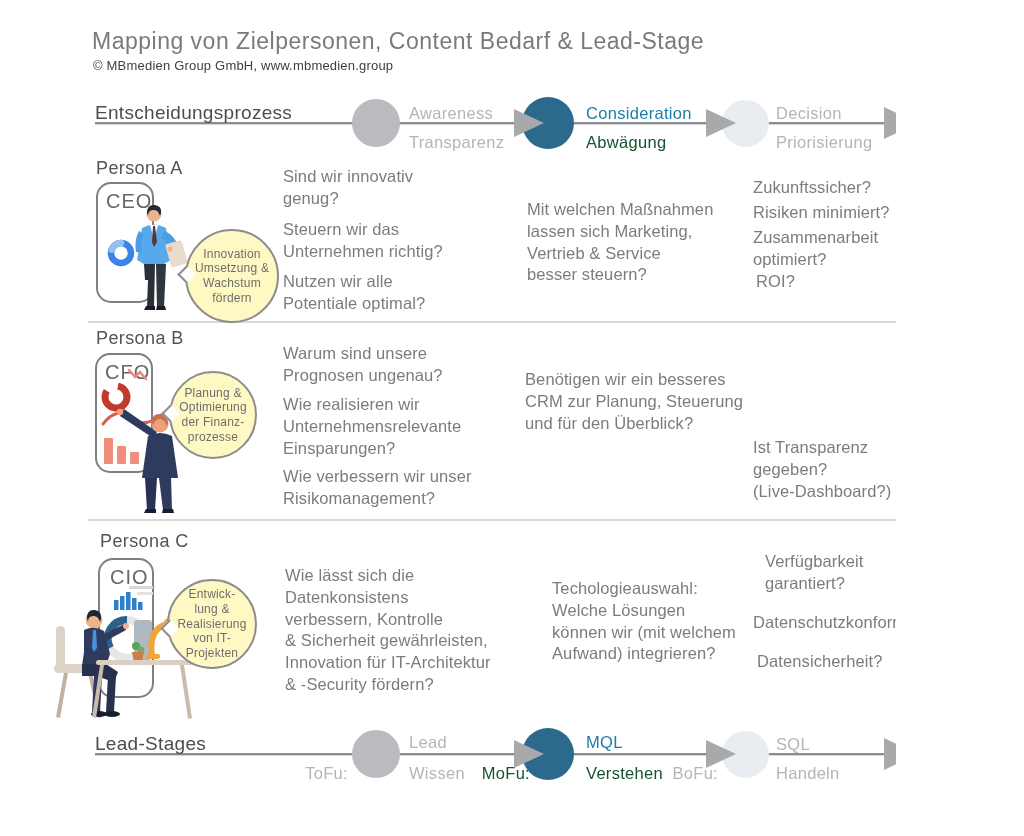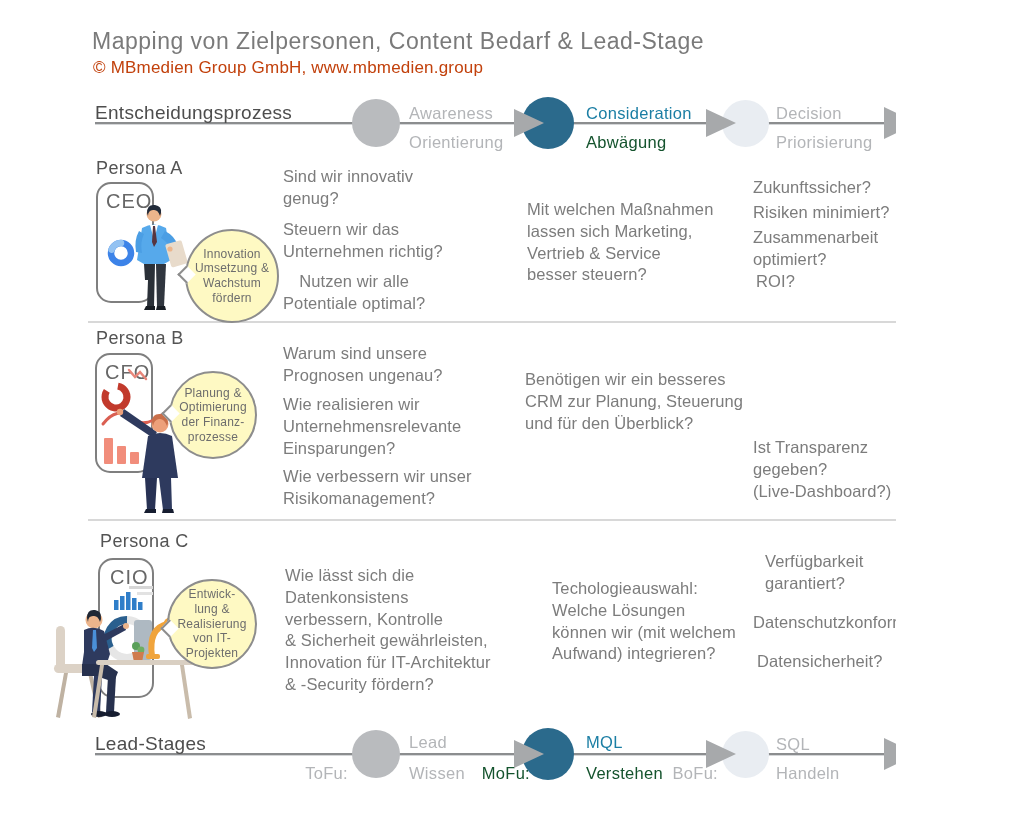--- a/index.html
+++ b/index.html
@@ -3,21 +3,21 @@
 <meta charset="utf-8">
 <style>
   * { margin:0; padding:0; box-sizing:border-box; }
   html,body { background:#fff; }
   .canvas { position:relative; width:896px; height:836px; background:#fff;
             font-family:"Liberation Sans", sans-serif; overflow:hidden; }
   .abs { position:absolute; }
 
   
   #t-title { left:92px; top:28px; font-size:23px; color:#7a7a7a; letter-spacing:.5px; }
-  #t-sub   { left:93px; top:58px; font-size:17px; color:#c2410c; letter-spacing:.2px; }
+  #t-sub   { left:93px; top:58px; font-size:13px; color:#404040; letter-spacing:.2px; }
 
   
   .axis-label { font-size:19px; color:#4d4d4d; letter-spacing:.3px; z-index:1; }
   #ep-label { left:95px; top:102px; }
   #ls-label { left:95px; top:733px; }
   .hline { height:3px; background:linear-gradient(to bottom,#8b8d8f 0,#8b8d8f 2px,#d4d6d8 2px,#d4d6d8 3px); z-index:0; }
   #ep-line { left:95px; top:122px; width:789px; }
   #ls-line { left:95px; top:753px; width:789px; }
 
   .arrowhead { width:0; height:0; border-top:14px solid transparent; border-bottom:14px solid transparent;
@@ -61,21 +61,21 @@
   #pa-card { left:96px; top:182px; width:58px; height:121px; }
   #pb-card { left:95px; top:353px; width:58px; height:120px; }
   #pc-card { left:98px; top:558px; width:56px; height:140px; }
   .role { font-size:20px; color:#676767; letter-spacing:1px; z-index:2; }
   #pa-role { left:106px; top:190px; }
   #pb-role { left:105px; top:361px; }
   #pc-role { left:110px; top:566px; }
 
   
   .q { font-size:16.5px; line-height:1.32; color:#7c7c7c; white-space:pre-line; letter-spacing:.1px; z-index:1; }
-  #pa-a1 { left:283px; top:166px; } #pa-a2 { left:283px; top:219px; } #pa-a3 { left:283px; top:271px;text-align:center; }
+  #pa-a1 { left:283px; top:166px; } #pa-a2 { left:283px; top:219px; } #pa-a3 { left:283px; top:271px; }
   #pa-c1 { left:527px; top:199px; }
   #pa-d1 { left:753px; top:177px; } #pa-d2 { left:753px; top:202px; }
   #pa-d3 { left:753px; top:227px; } #pa-d4 { left:756px; top:271px; }
   #pb-a1 { left:283px; top:343px; } #pb-a2 { left:283px; top:394px; } #pb-a3 { left:283px; top:466px; }
   #pb-c1 { left:525px; top:369px; }
   #pb-d1 { left:753px; top:359px; } #pb-d2 { left:753px; top:437px; }
   #pc-a1 { left:285px; top:565px; }
   #pc-c1 { left:525px; top:578px;margin-left:27px; }
   #pc-d1 { left:753px; top:551px;margin-left:12px; } #pc-d2 { left:753px; top:612px; } #pc-d3 { left:757px; top:651px; }
 
@@ -116,21 +116,21 @@
 
   <div class="abs axis-label" id="ep-label">Entscheidungsprozess</div>
   <div class="abs hline" id="ep-line"></div>
   <div class="abs arrowhead" id="ep-arrow1"></div>
   <div class="abs arrowhead" id="ep-arrow2"></div>
   <div class="abs arrowhead big" id="ep-arrow3"></div>
   <div class="abs dot" id="ep-dot1"></div>
   <div class="abs dot" id="ep-dot2"></div>
   <div class="abs dot" id="ep-dot3"></div>
   <div class="abs sname" id="ep-n1">Awareness</div>
-  <div class="abs sname" id="ep-u1">Orientierung</div>
+  <div class="abs sname" id="ep-u1">Transparenz</div>
   <div class="abs sname teal1" id="ep-n2">Consideration</div>
   <div class="abs sname teal2" id="ep-u2">Abwägung</div>
   <div class="abs sname" id="ep-n3">Decision</div>
   <div class="abs sname" id="ep-u3">Priorisierung</div>
   <svg class="abs" id="ep-man" width="44" height="84" viewBox="0 0 44 84">
     <circle cx="23" cy="9" r="6.2" fill="#ecb58c"></circle>
     <path d="M17 8 Q17 1 24 2 Q30 2.6 29 9 L28 11 Q26 5 22 5.6 Q18 6 18 10 Z" fill="#22304a"></path>
     <path d="M16 17 Q23 13 30 17 L33 40 L15 40 Z" fill="#cfe3f5"></path>
     <path d="M22 16 L25 16 L24 28 L23 31 L22 28 Z" fill="#3c5a8c"></path>
     <path d="M17 19 Q9 25 12 32 L16 31 Q14 26 20 22 Z" fill="#dfeaf6"></path>

